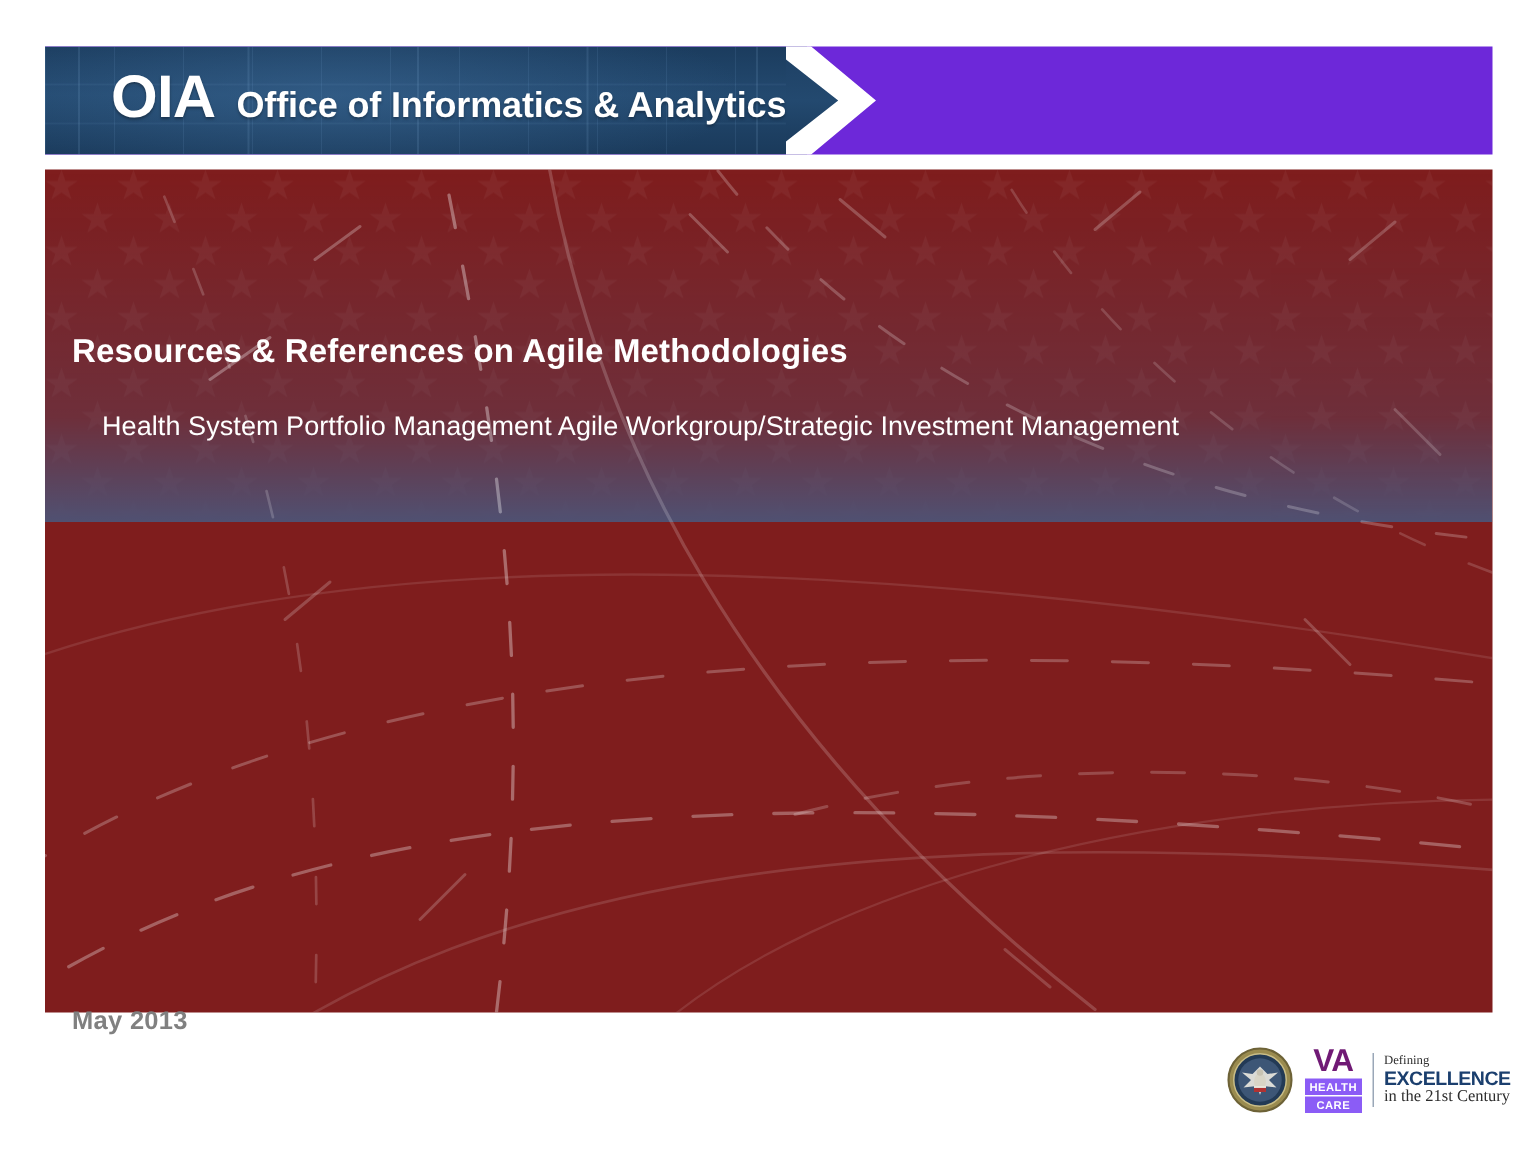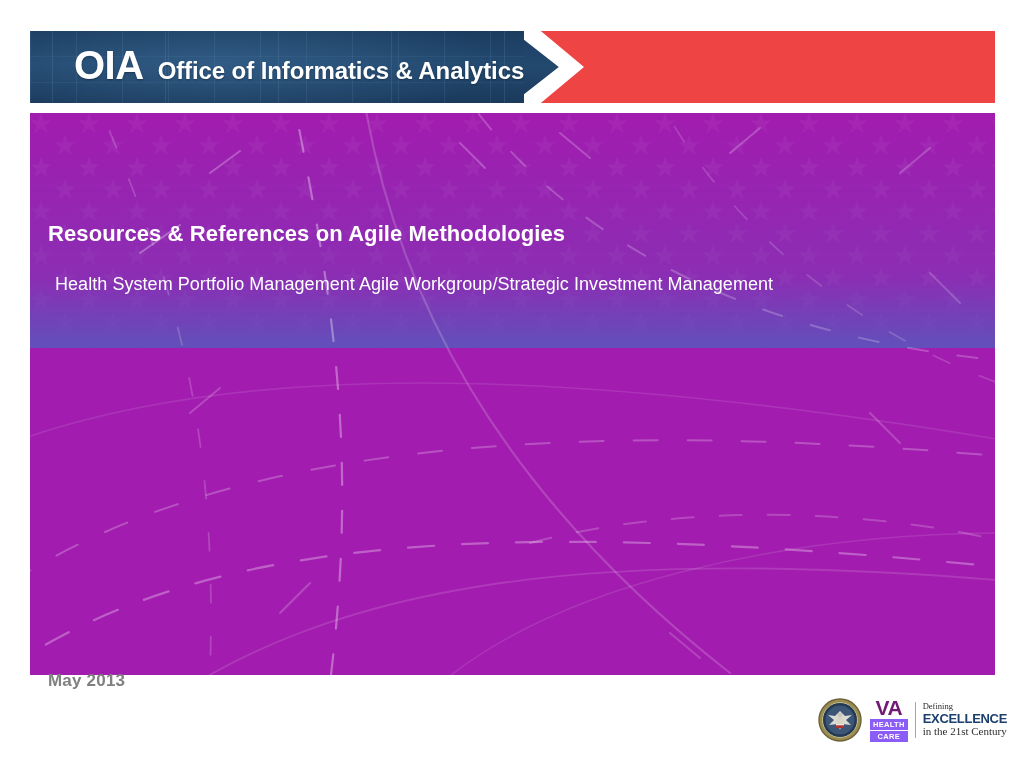--- a/index.html
+++ b/index.html
@@ -12,21 +12,21 @@
   }
 
   
   #slide { position:absolute; inset:0; background:#fff; }
 
   
   .header-band {
     position:absolute;
     left:30px; top:31px;
     width:965px; height:72px;
-    background:#ef4444;
+    background:#6d28d9;
     overflow:hidden;
   }
   .header-navy {
     position:absolute;
     left:0; top:0;
     width:508px; height:72px;
     background:
       radial-gradient(ellipse 75% 120% at 38% 45%, rgba(60,105,150,0.55) 0%, rgba(30,64,100,0) 72%),
       linear-gradient(180deg,#1b3c5e 0%, #23496f 45%, #1a3a5b 100%);
   }
@@ -78,21 +78,21 @@
     font-size:24px; font-weight:bold; letter-spacing:-0.1px;
     line-height:1; color:#ffffff;
     text-shadow:0 1px 2px rgba(0,0,0,.3);
   }
 
   
   .main-panel {
     position:absolute;
     left:30px; top:113px;
     width:965px; height:562px;
-    background:#a21caf;
+    background:#7f1d1d;
     overflow:hidden;
   }
   
   .stars{
     position:absolute; left:0; top:0; width:100%; height:235px;
     opacity:.5;
   }
   
   .arcs{ position:absolute; inset:0; }
   .arcs svg{ width:100%; height:100%; display:block; }
@@ -101,21 +101,21 @@
   .title-block{
     position:absolute;
     left:18px; top:108px;
     width:92%;
   }
   .slide-title{
     font-size:22px; font-weight:bold; color:#ffffff;
     letter-spacing:.1px; line-height:1.2;
   }
   .slide-subtitle{
-    margin-top:26px; margin-left:7px;
+    margin-top:26px; margin-left:20px;
     font-size:18px; font-weight:normal; color:#ffffff;
     letter-spacing:.05px; line-height:1.25;
   }
 
   
   .footer-date{
     position:absolute;
     left:48px; top:671px;
     font-size:17px; font-weight:bold; color:#808080;
     letter-spacing:.2px;

